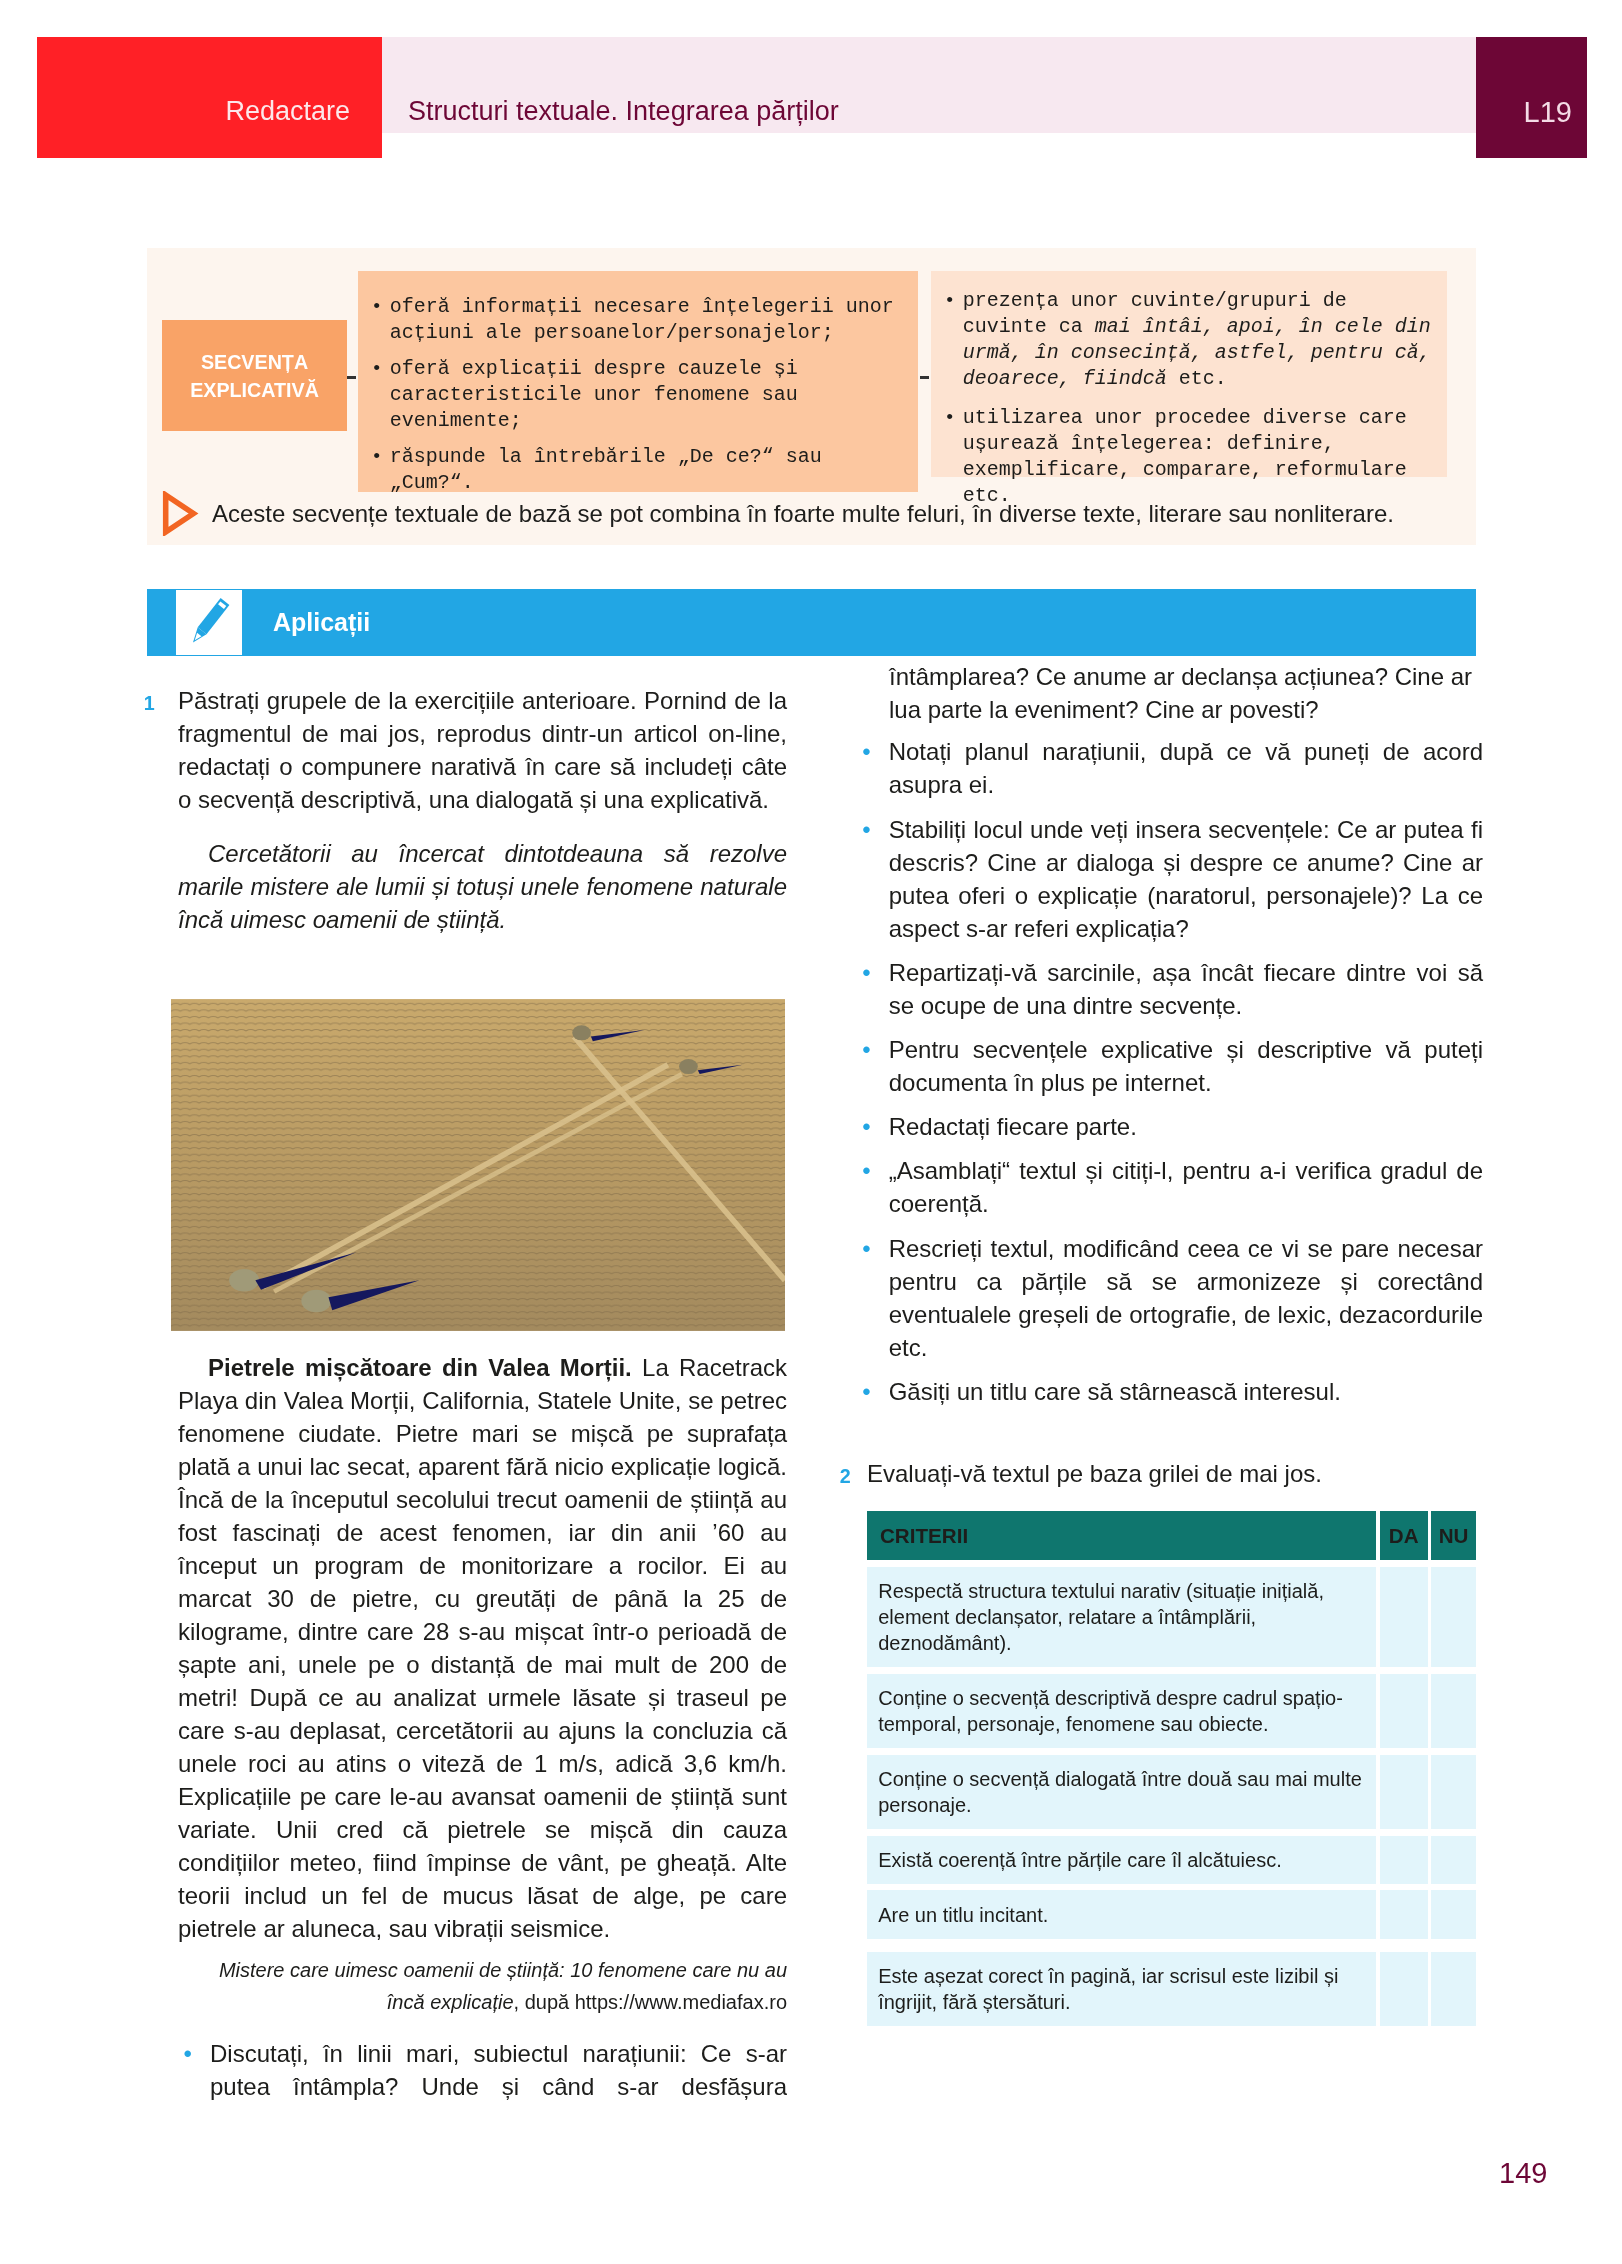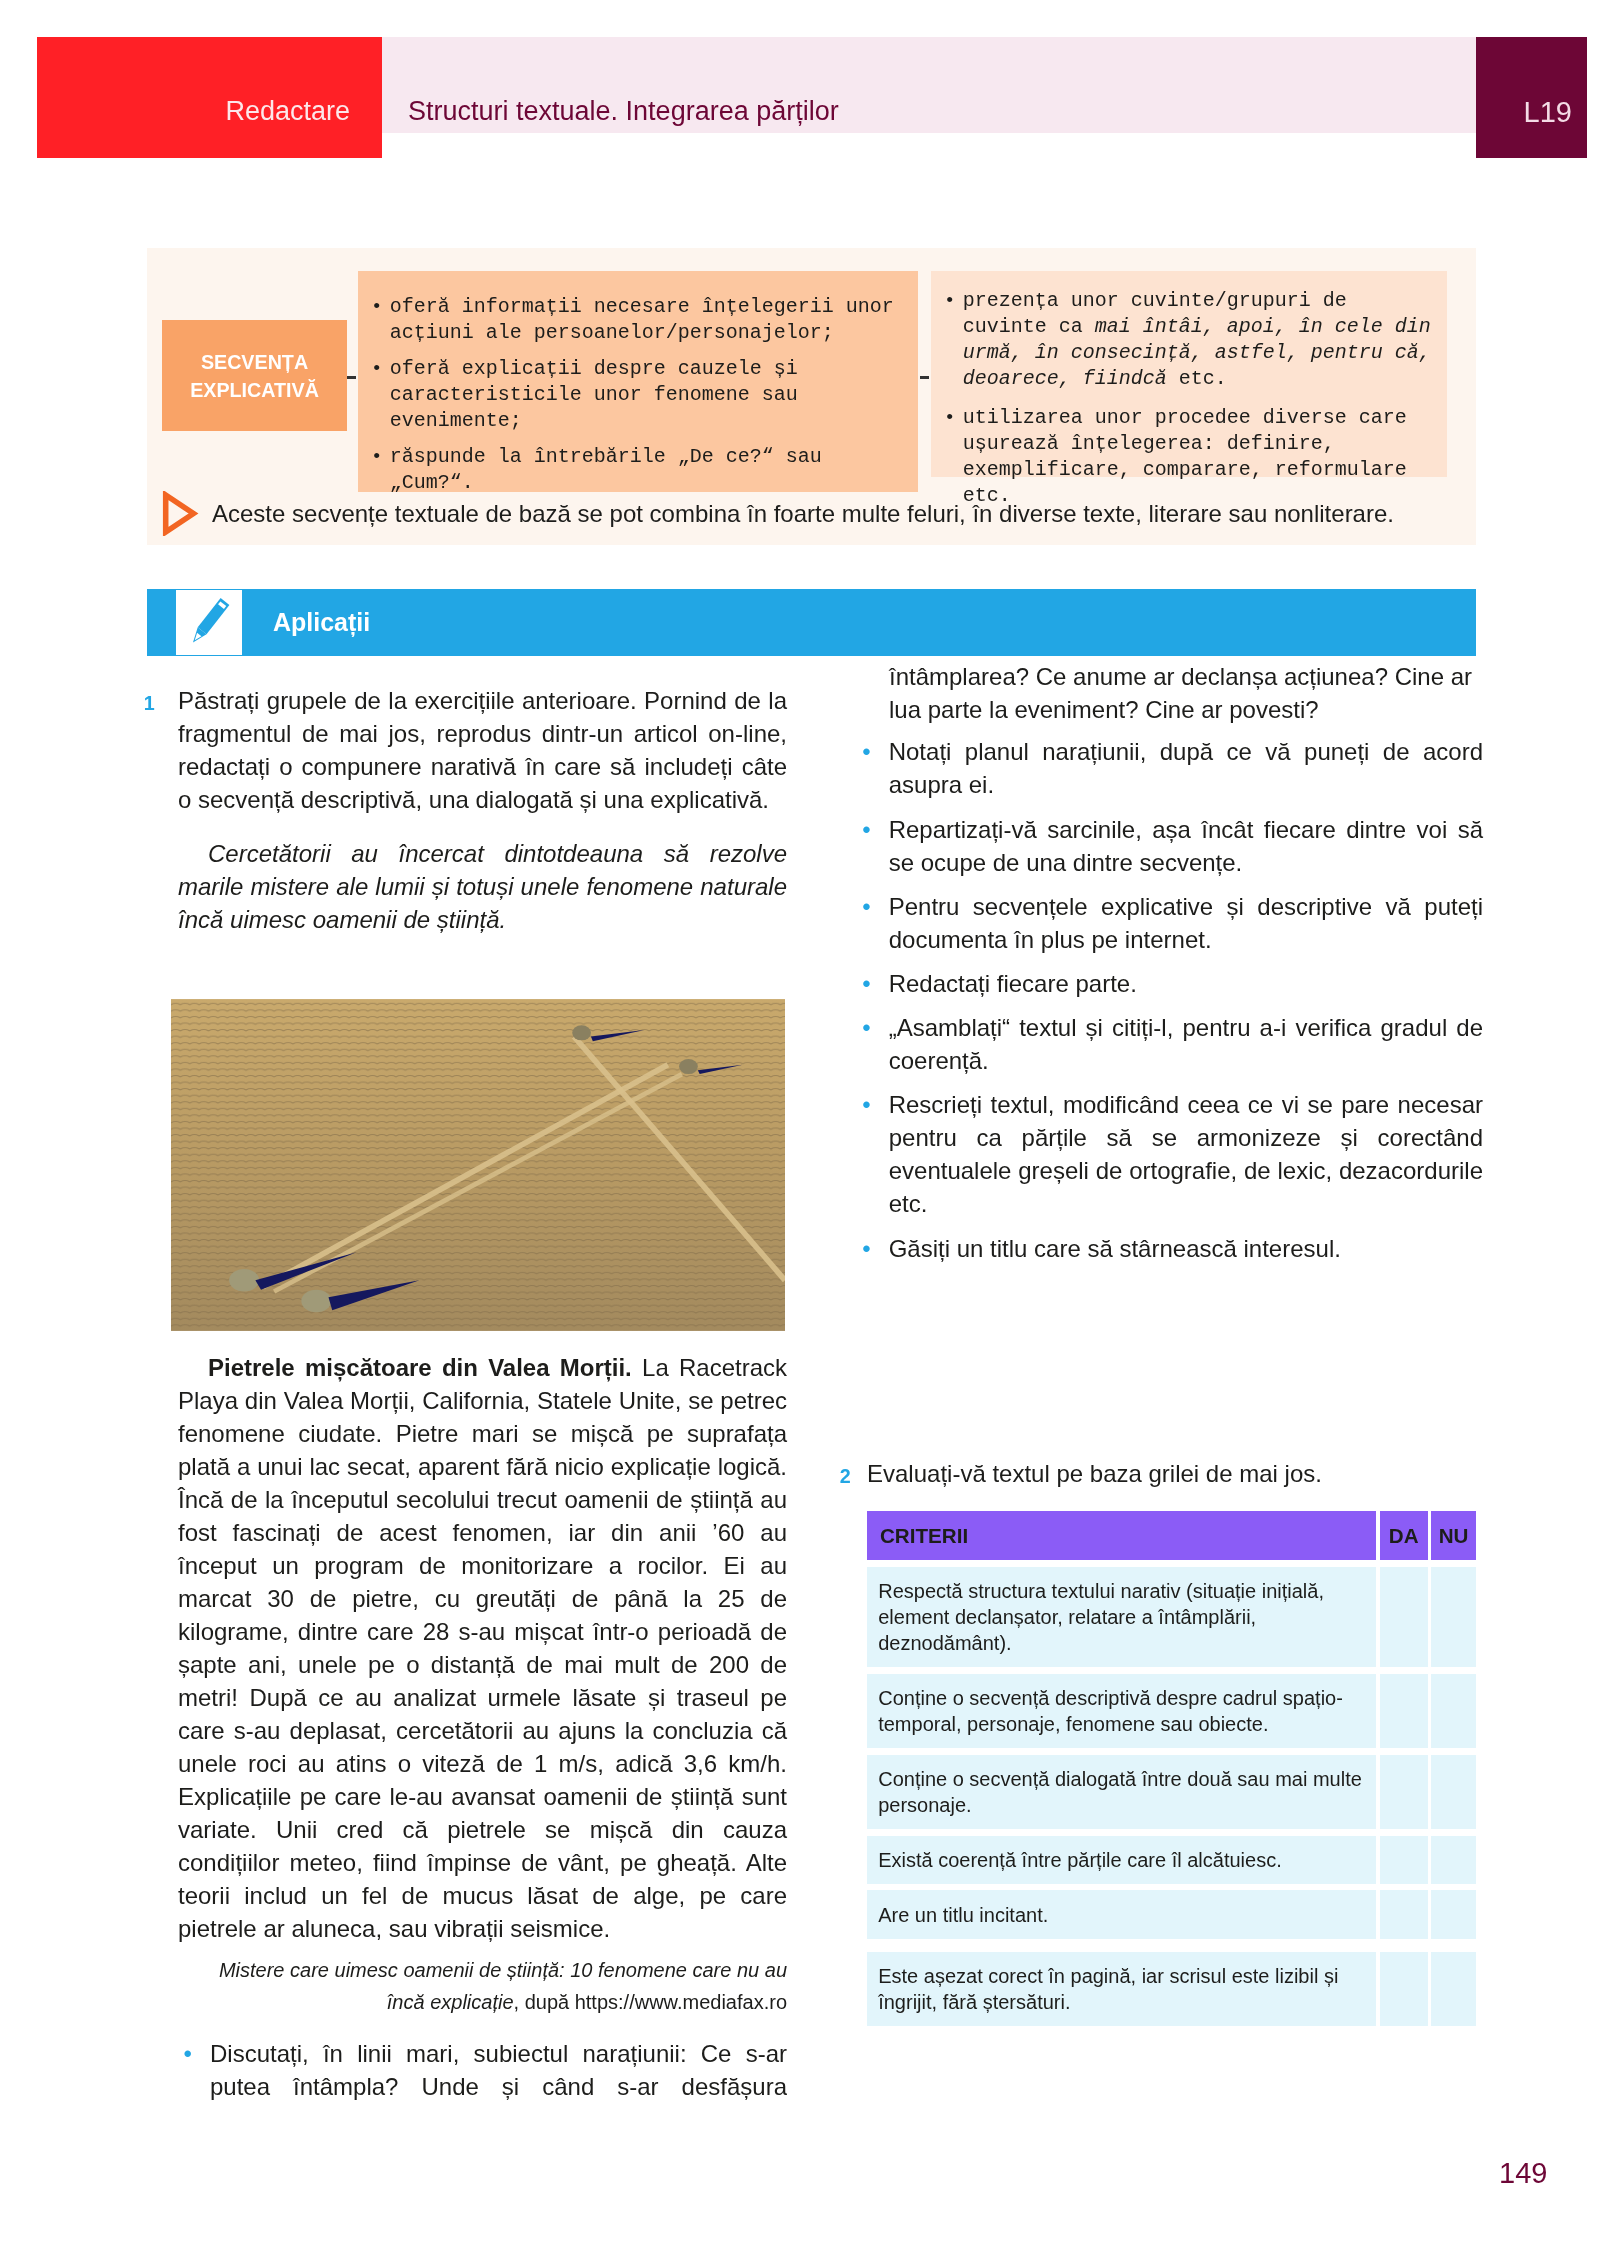--- a/index.html
+++ b/index.html
@@ -46,21 +46,21 @@
 
   .photo { position: absolute; left: 171px; top: 999px; width: 614px; height: 332px; overflow: hidden; }
 
   
   .tbl { position: absolute; left: 867px; top: 1511px; width: 609px; }
   .trow { display: flex; margin-bottom: 6.6px; }
   .tc { background: #e2f5fb; }
   .tc.crit { width: 512px; padding: 11.2px 11.2px; font-size: 20px; line-height: 26px; }
   .tc.da { width: 48px; margin-left: 3.7px; }
   .tc.nu { width: 45px; margin-left: 3.7px; }
-  .trow.head .tc { background: #8b5cf6; font-weight: bold; font-size: 20.6px; height: 49px; display: flex; align-items: center; }
+  .trow.head .tc { background: #0f766e; font-weight: bold; font-size: 20.6px; height: 49px; display: flex; align-items: center; }
   .trow.head .crit { padding-left: 13px; }
   .trow.head .da, .trow.head .nu { justify-content: center; }
 
   .pnum { position: absolute; left: 1499px; top: 2157px; font-size: 29px; color: #6d0636; }
 </style>
 </head>
 <body>
 
 <div class="hdr">
   <div class="hdr-sec">
@@ -158,20 +158,21 @@
 </div>
 
 <div class="colR">
   <div class="bul" style="padding-left:52px; margin-top:-35px; clip-path: inset(33px 0 0 0);"><span style="visibility:hidden">s-ar putea întâmpla? Unde și când s-ar desfășura</span> </div>
 </div>
 
 <div class="colR" style="top:660px;">
   <div class="p" style="margin-left:52px; text-align:left;">întâmplarea? Ce anume ar declanșa acțiunea? Cine ar lua parte la eveniment? Cine ar povesti?</div>
   <div style="margin-left:19.7px; margin-top:9.4px;">
     <div class="bul">Notați planul narațiunii, după ce vă puneți de acord asupra ei.</div>
+    <div class="bul">Stabiliți locul unde veți insera secvențele: Ce ar putea fi descris? Cine ar dialoga și despre ce anume? Cine ar putea oferi o explicație (naratorul, personajele)? La ce aspect s-ar referi explicația?</div>
     <div class="bul">Repartizați-vă sarcinile, așa încât fiecare dintre voi să se ocupe de una dintre secvențe.</div>
     <div class="bul">Pentru secvențele explicative și descriptive vă puteți documenta în plus pe internet.</div>
     <div class="bul">Redactați fiecare parte.</div>
     <div class="bul">„Asamblați“ textul și citiți-l, pentru a-i verifica gradul de coerență.</div>
     <div class="bul">Rescrieți textul, modificând ceea ce vi se pare necesar pentru ca părțile să se armonizeze și corectând eventualele greșeli de ortografie, de lexic, dezacordurile etc.</div>
     <div class="bul">Găsiți un titlu care să stârnească interesul.</div>
   </div>
 </div>
 
 <div class="colR" style="top:1457px;">

